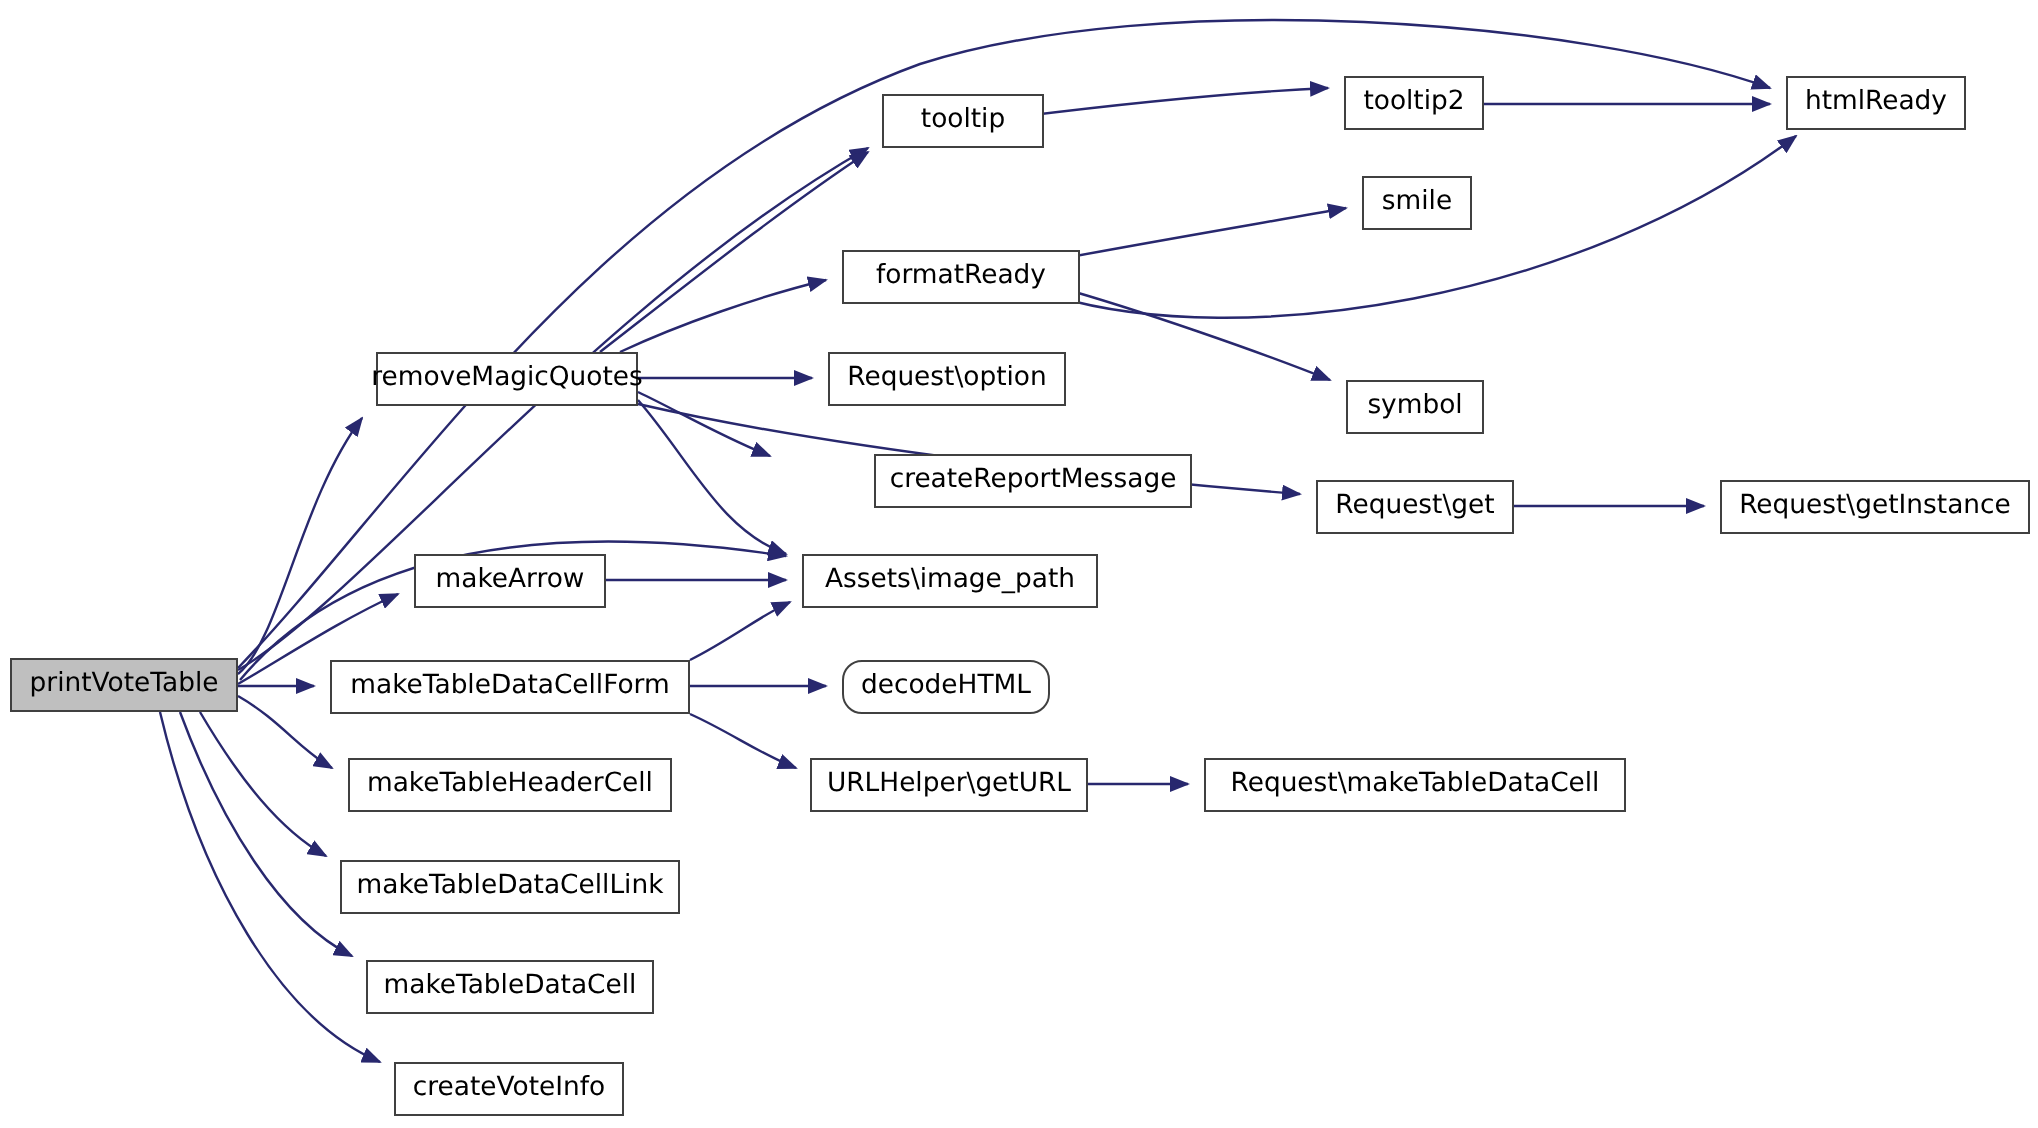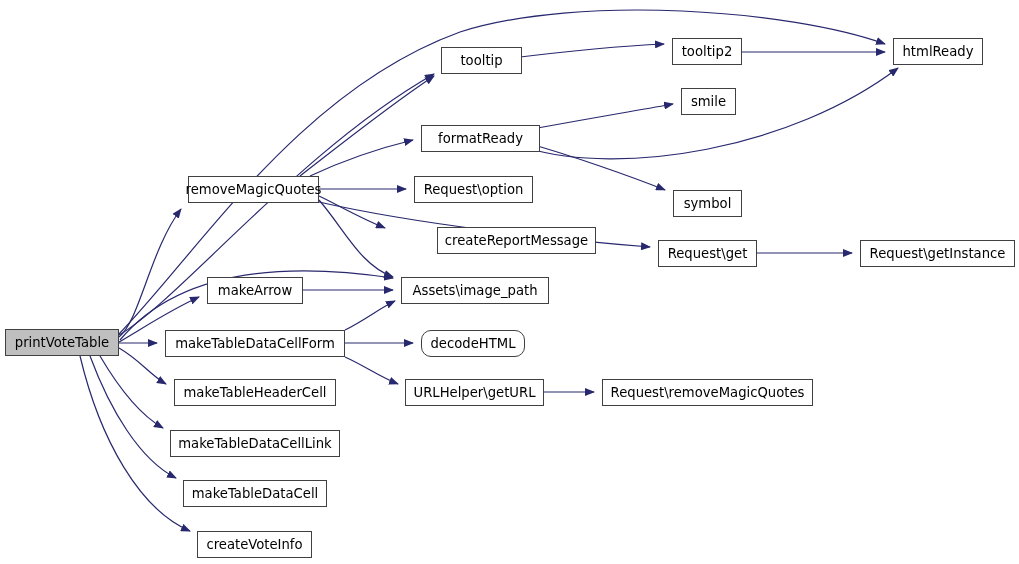--- a/index.html
+++ b/index.html
@@ -143,16 +143,16 @@
       <div class="node" style="left: 658px; top: 240px; width: 99px; height: 27px;">
         <span>Request\get</span>
       </div>
       <div class="node" style="left: 893px; top: 38px; width: 90px; height: 27px;">
         <span>htmlReady</span>
       </div>
       <div class="node" style="left: 860px; top: 240px; width: 155px; height: 27px;">
         <span>Request\getInstance</span>
       </div>
       <div class="node" style="left: 602px; top: 379px; width: 211px; height: 27px;">
-        <span>Request\removeMagicQuotes</span>
+        <span>Request\makeTableDataCell</span>
       </div>
     </div>
 </div>
 
 </body></html>

